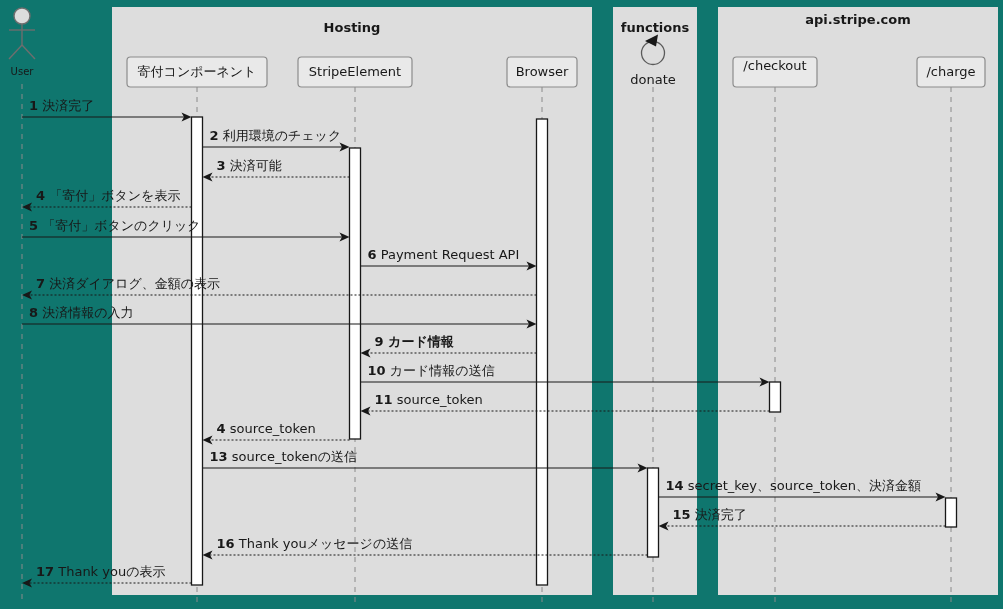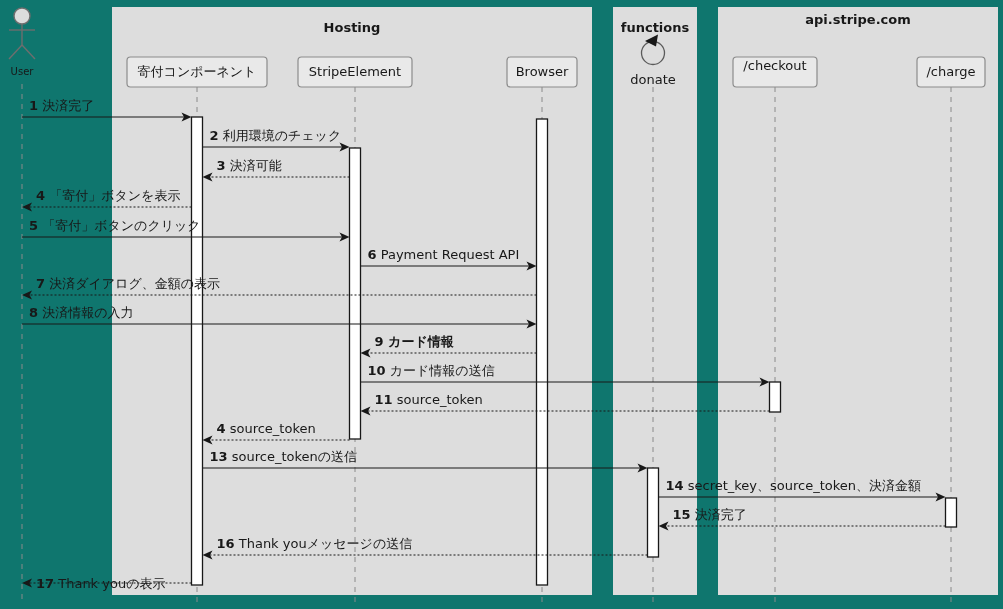--- a/index.html
+++ b/index.html
@@ -106,15 +106,15 @@
       <div class="lbl msg-label" style="left: 36px; top: 276px;"><b>7</b> <span>決済ダイアログ、金額の表示</span></div>
       <div class="lbl msg-label" style="left: 29px; top: 305px;"><b>8</b> <span>決済情報の入力</span></div>
       <div class="lbl msg-label allbold" style="left: 374.5px; top: 334px; text-align: right;"><b>9</b> <span>カード情報</span></div>
       <div class="lbl msg-label" style="left: 367.5px; top: 363px;"><b>10</b> <span>カード情報の送信</span></div>
       <div class="lbl msg-label" style="left: 374.5px; top: 392px; text-align: center;"><b>11</b> <span>source_token</span></div>
       <div class="lbl msg-label" style="left: 216.5px; top: 421px;"><b>4</b> <span>source_token</span></div>
       <div class="lbl msg-label" style="left: 209.5px; top: 449px;"><b>13</b> <span>source_tokenの送信</span></div>
       <div class="lbl msg-label" style="left: 665.5px; top: 478px;"><b>14</b> <span>secret_key、source_token、決済金額</span></div>
       <div class="lbl msg-label" style="left: 672.5px; top: 507px;"><b>15</b> <span>決済完了</span></div>
       <div class="lbl msg-label" style="left: 216.5px; top: 536px;"><b>16</b> <span>Thank youメッセージの送信</span></div>
-      <div class="lbl msg-label" style="left: 36px; top: 564px; margin-top: 12px;"><b>17</b> <span>Thank youの表示</span></div>
+      <div class="lbl msg-label" style="left: 36px; top: 564px;"><b>17</b> <span>Thank youの表示</span></div>
     </div>
 </div>
 
 </body></html>

